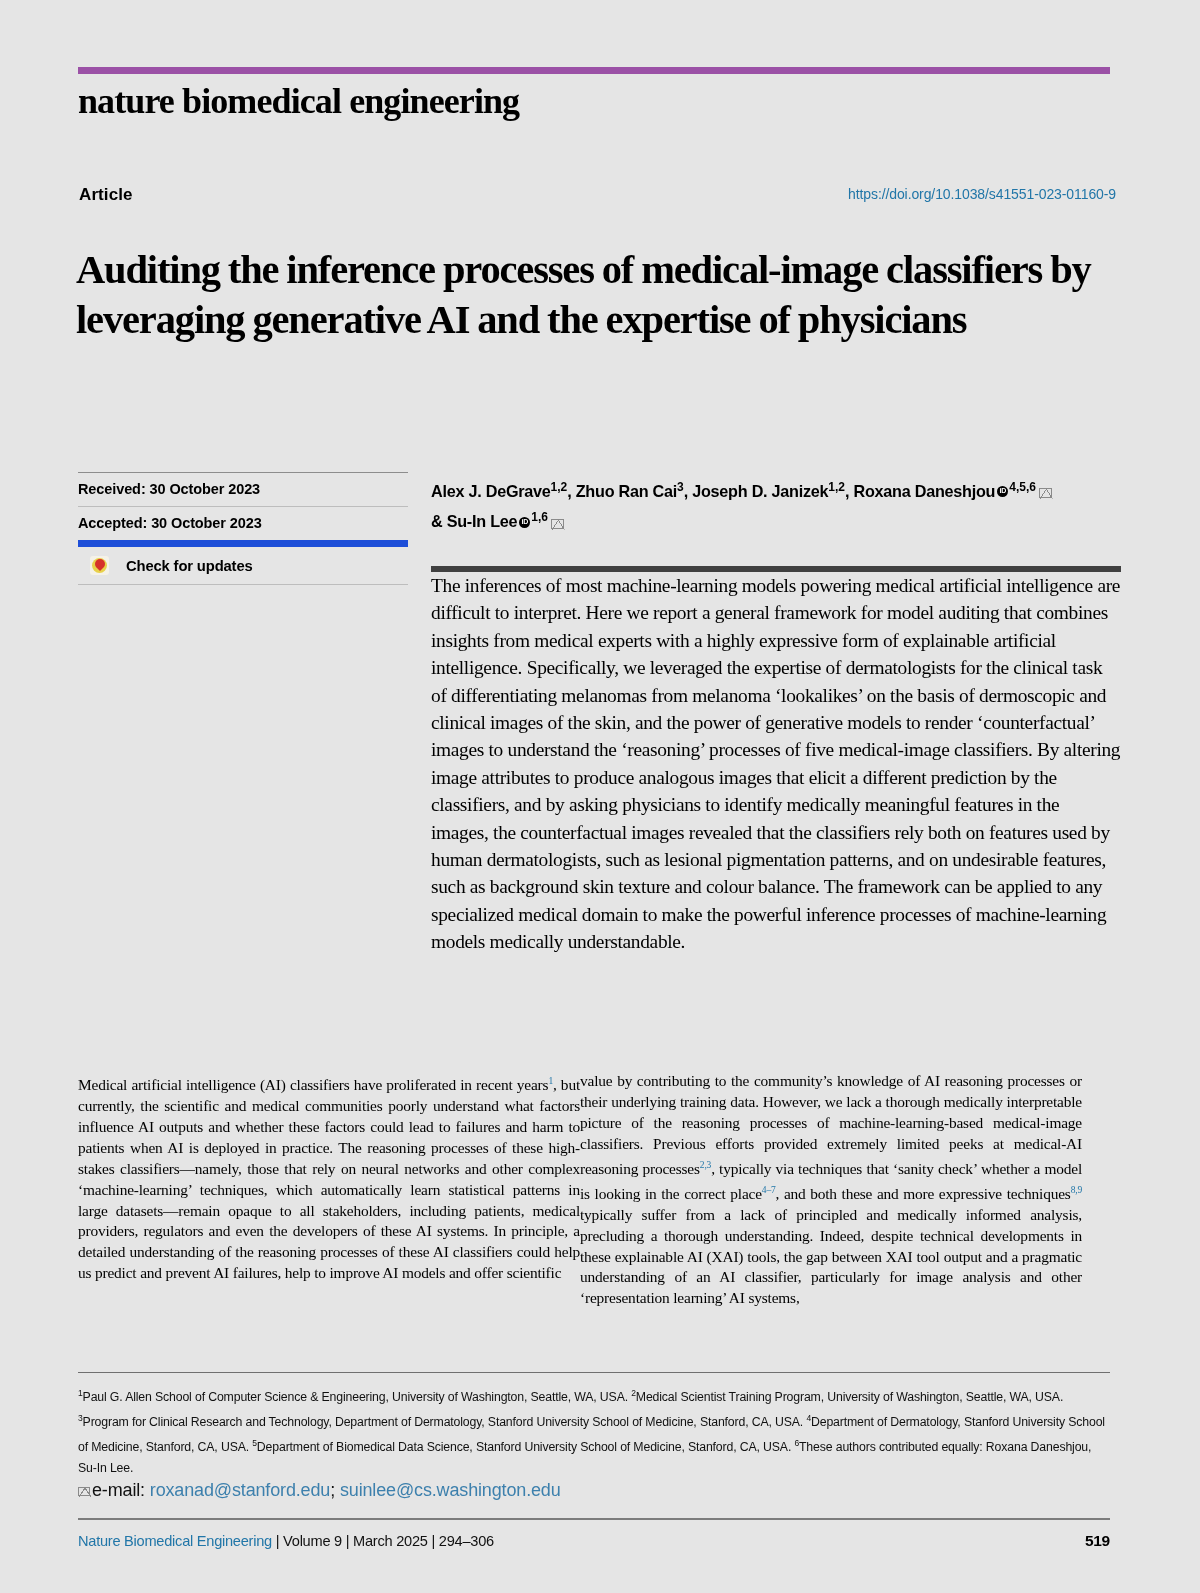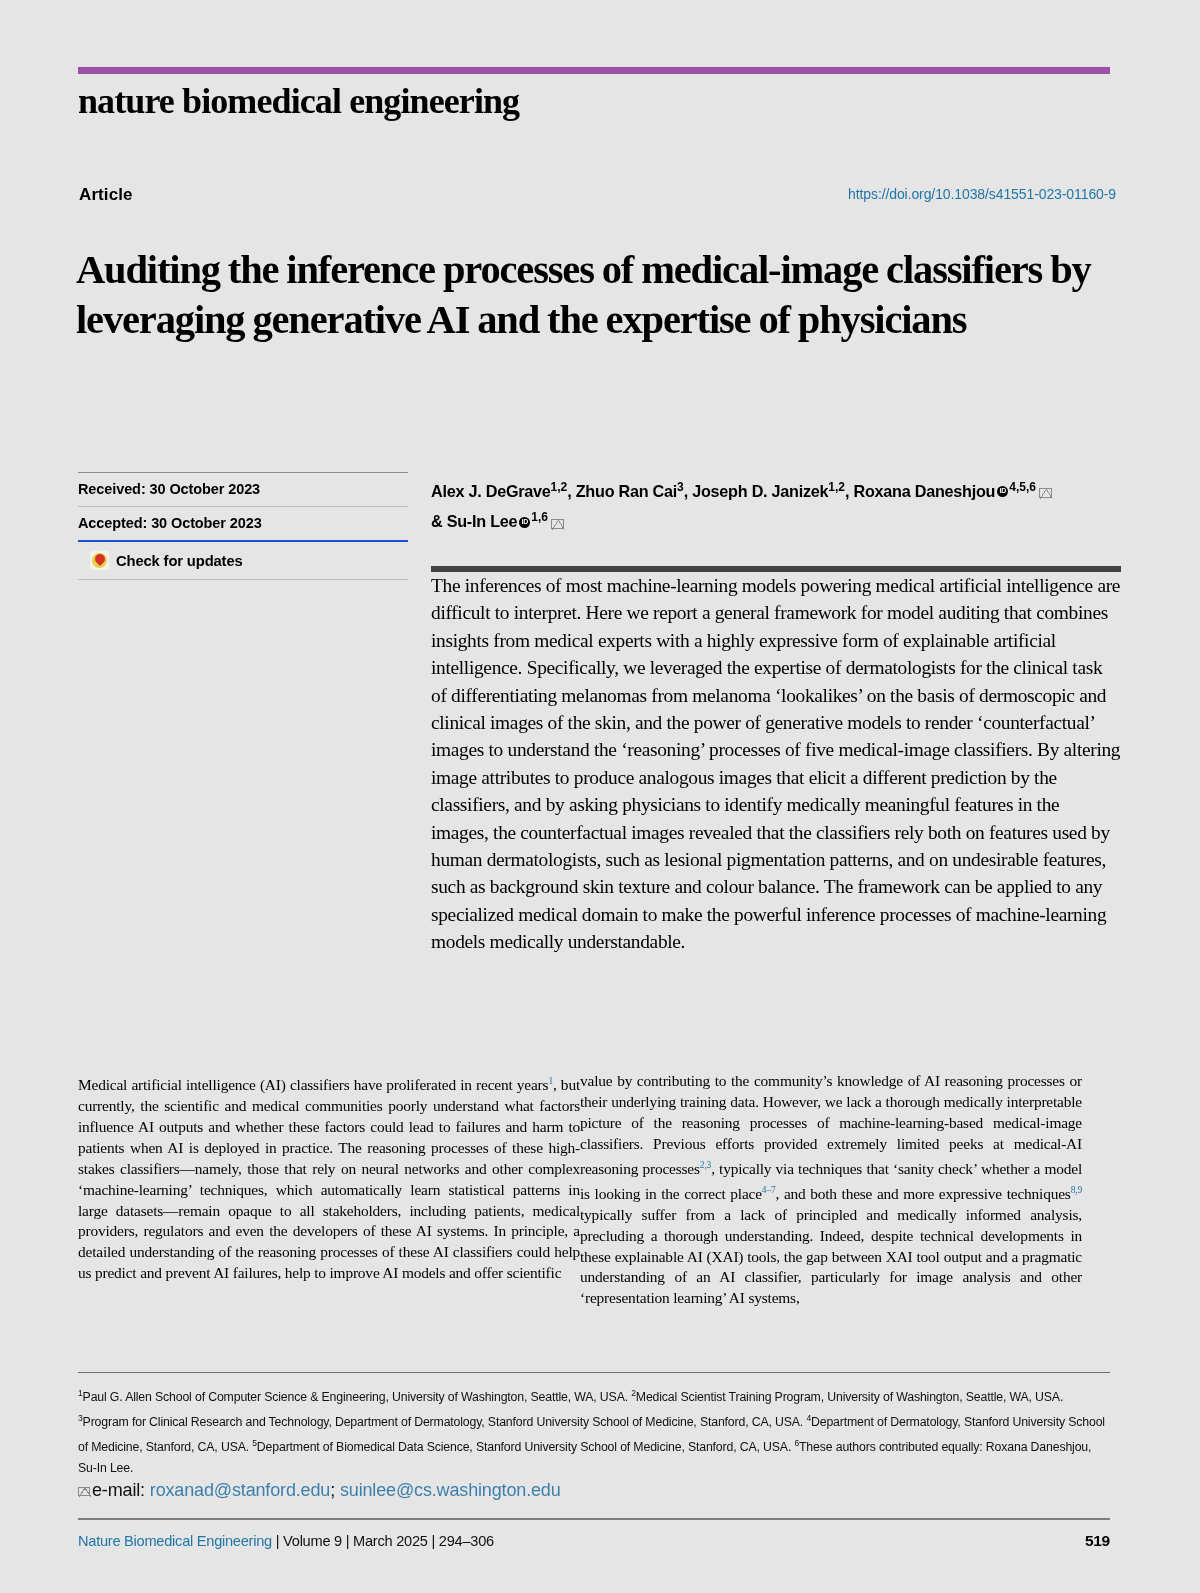--- a/index.html
+++ b/index.html
@@ -96,25 +96,25 @@
   .meta-bold {
     font-weight: bold;
     letter-spacing: -0.1px;
   }
   .meta-serif {
     font-family: "Liberation Serif", serif;
     font-size: 16px;
     letter-spacing: -0.1px;
   }
   .updates-row {
-    border-top: 2px solid #1d4ed8;
+    border-top: 7px solid #1d4ed8;
     padding: 9px 0 9px 12px;
     display: flex;
     align-items: center;
-    gap: 7px;
+    gap: 17px;
   }
   .updates-row.last { border-bottom: 1px solid #bdbdbd; }
   .crossmark {
     width: 19px; height: 19px;
     border-radius: 3px;
     background: #f5f2e8;
     position: relative;
     flex: 0 0 auto;
     overflow: hidden;
   }

